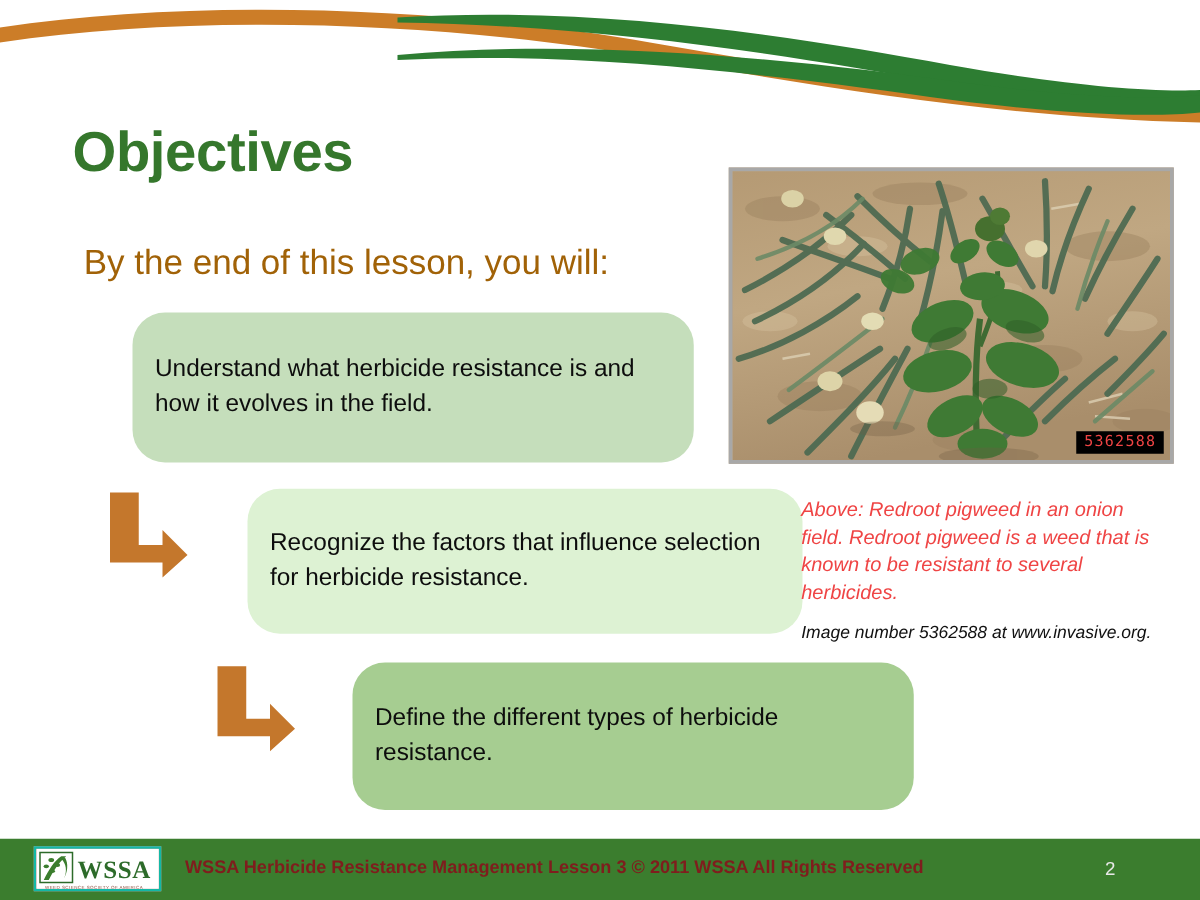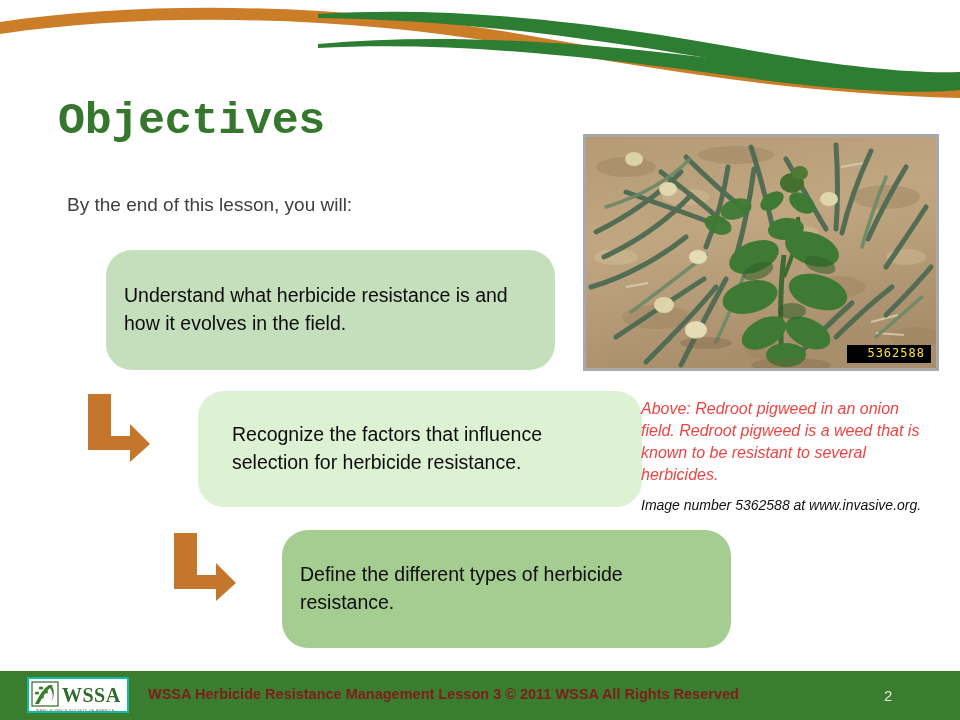--- a/index.html
+++ b/index.html
@@ -31,30 +31,29 @@
   #title {
     position: absolute;
     left: 58px;
     top: 98px;
     font-size: 45px;
     font-weight: bold;
     color: #35772c;
     letter-spacing: -0.3px;
     line-height: 1.05;
     white-space: nowrap;
-    font-family: Liberation Mono, monospace;
   }
 
   
   #intro {
     position: absolute;
     left: 67px;
     top: 194px;
-    font-size: 19px;
-    color: #404040;
+    font-size: 28px;
+    color: #a16207;
     white-space: nowrap;
   }
 
   
   .obox {
     position: absolute;
     border-radius: 26px;
     box-sizing: border-box;
     display: flex;
     align-items: center;
@@ -66,21 +65,20 @@
     line-height: 1.42;
     padding: 0 18px 0 18px;
   }
   #box1 {
     left: 66px;  top: 250px;  width: 449px; height: 120px;
     background: #c5debb;
   }
   #box2 {
     left: 158px; top: 391px;  width: 444px; height: 116px;
     background: #ddf2d3;
-    padding-left: 16px;
   }
   #box3 {
     left: 242px; top: 530px;  width: 449px; height: 118px;
     background: #a6cd91;
   }
 
   
   .arrow {
     position: absolute;
     width: 66px;
@@ -106,25 +104,25 @@
     left: 0; top: 0;
     width: 100%;
     height: 100%;
     display: block;
   }
   #photo-id {
     position: absolute;
     right: 5px;
     bottom: 5px;
     background: #000000;
-    color: #fde047;
+    color: #ef4444;
     font-family: "DejaVu Sans Mono", monospace;
     font-size: 12px;
     letter-spacing: 1px;
-    padding: 1px 6px 2px 20px;
+    padding: 1px 6px 2px 6px;
     line-height: 1.25;
   }
 
   
   #caption {
     position: absolute;
     left: 641px;
     top: 398px;
     width: 296px;
     font-size: 16px;

